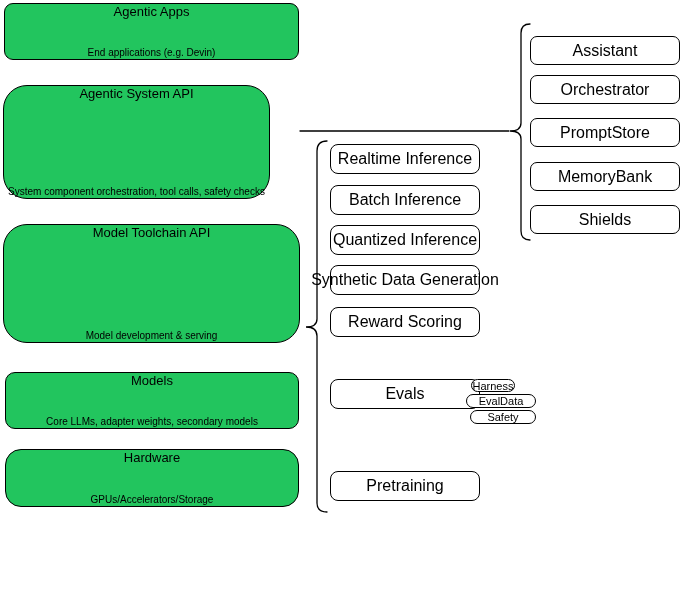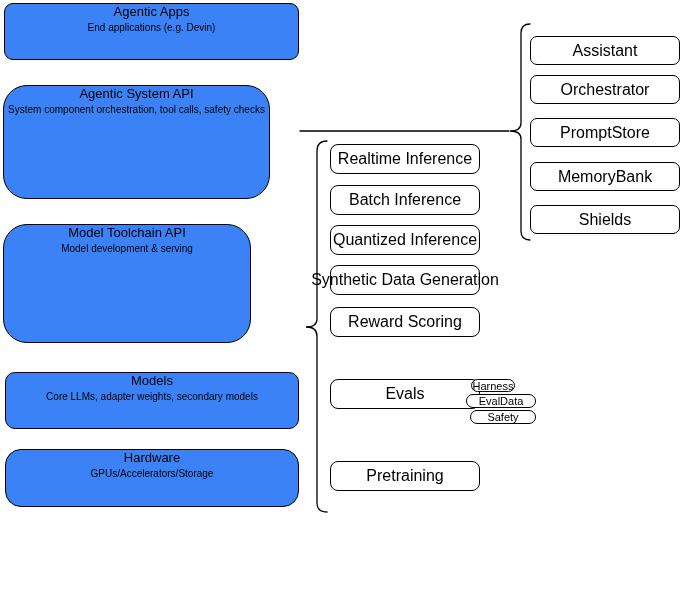--- a/index.html
+++ b/index.html
@@ -18,26 +18,26 @@
   #connectors {
     position: absolute;
     left: 0;
     top: 0;
     z-index: 1;
     pointer-events: none;
   }
   .bigbox {
     position: absolute;
     box-sizing: border-box;
-    background: #3b82f6;
+    background: #22c55e;
     border: 1px solid #000000;
     display: flex;
     flex-direction: column;
     align-items: center;
-    justify-content: flex-start;
+    justify-content: space-between;
     text-align: center;
     z-index: 2;
     color: #000000;
   }
   .bigbox .title {
     font-size: 13px;
     line-height: 16px;
     white-space: nowrap;
   }
   .bigbox .subtitle {
@@ -102,21 +102,21 @@
   <div class="bigbox" style="left:4px; top:3px; width:295px; height:57px; border-radius:9px;">
     <div class="title">Agentic Apps</div>
     <div class="subtitle">End applications (e.g. Devin)</div>
   </div>
 
   <div class="bigbox" style="left:3px; top:85px; width:267px; height:114px; border-radius:24px;">
     <div class="title">Agentic System API</div>
     <div class="subtitle">System component orchestration, tool calls, safety checks</div>
   </div>
 
-  <div class="bigbox" style="left:3px; top:224px; width:248px; height:119px; border-radius:24px;">
+  <div class="bigbox" style="left:3px; top:224px; width:297px; height:119px; border-radius:24px;">
     <div class="title">Model Toolchain API</div>
     <div class="subtitle">Model development &amp; serving</div>
   </div>
 
   <div class="bigbox" style="left:5px; top:372px; width:294px; height:57px; border-radius:10px;">
     <div class="title">Models</div>
     <div class="subtitle">Core LLMs, adapter weights, secondary models</div>
   </div>
 
   <div class="bigbox" style="left:5px; top:449px; width:294px; height:58px; border-radius:16px;">
@@ -124,21 +124,21 @@
     <div class="subtitle">GPUs/Accelerators/Storage</div>
   </div>
 
 
   <div class="node mid-node" style="top:144px;">Realtime Inference</div>
   <div class="node mid-node" style="top:185px;">Batch Inference</div>
   <div class="node mid-node" style="top:225px;">Quantized Inference</div>
   <div class="node mid-node" style="top:265px;">Synthetic Data Generation</div>
   <div class="node mid-node" style="top:307px;">Reward Scoring</div>
   <div class="node mid-node" style="top:379px;">Evals</div>
-  <div class="node mid-node" style="top:461px;">Pretraining</div>
+  <div class="node mid-node" style="top:471px;">Pretraining</div>
 
   <div class="pill" style="left:471px; top:379px; width:44px; height:13px;">Harness</div>
   <div class="pill" style="left:466px; top:394px; width:70px; height:14px;">EvalData</div>
   <div class="pill" style="left:470px; top:410px; width:66px; height:14px;">Safety</div>
 
   <div class="node right-node" style="top:36px;">Assistant</div>
   <div class="node right-node" style="top:75px;">Orchestrator</div>
   <div class="node right-node" style="top:118px;">PromptStore</div>
   <div class="node right-node" style="top:162px;">MemoryBank</div>
   <div class="node right-node" style="top:205px;">Shields</div>

